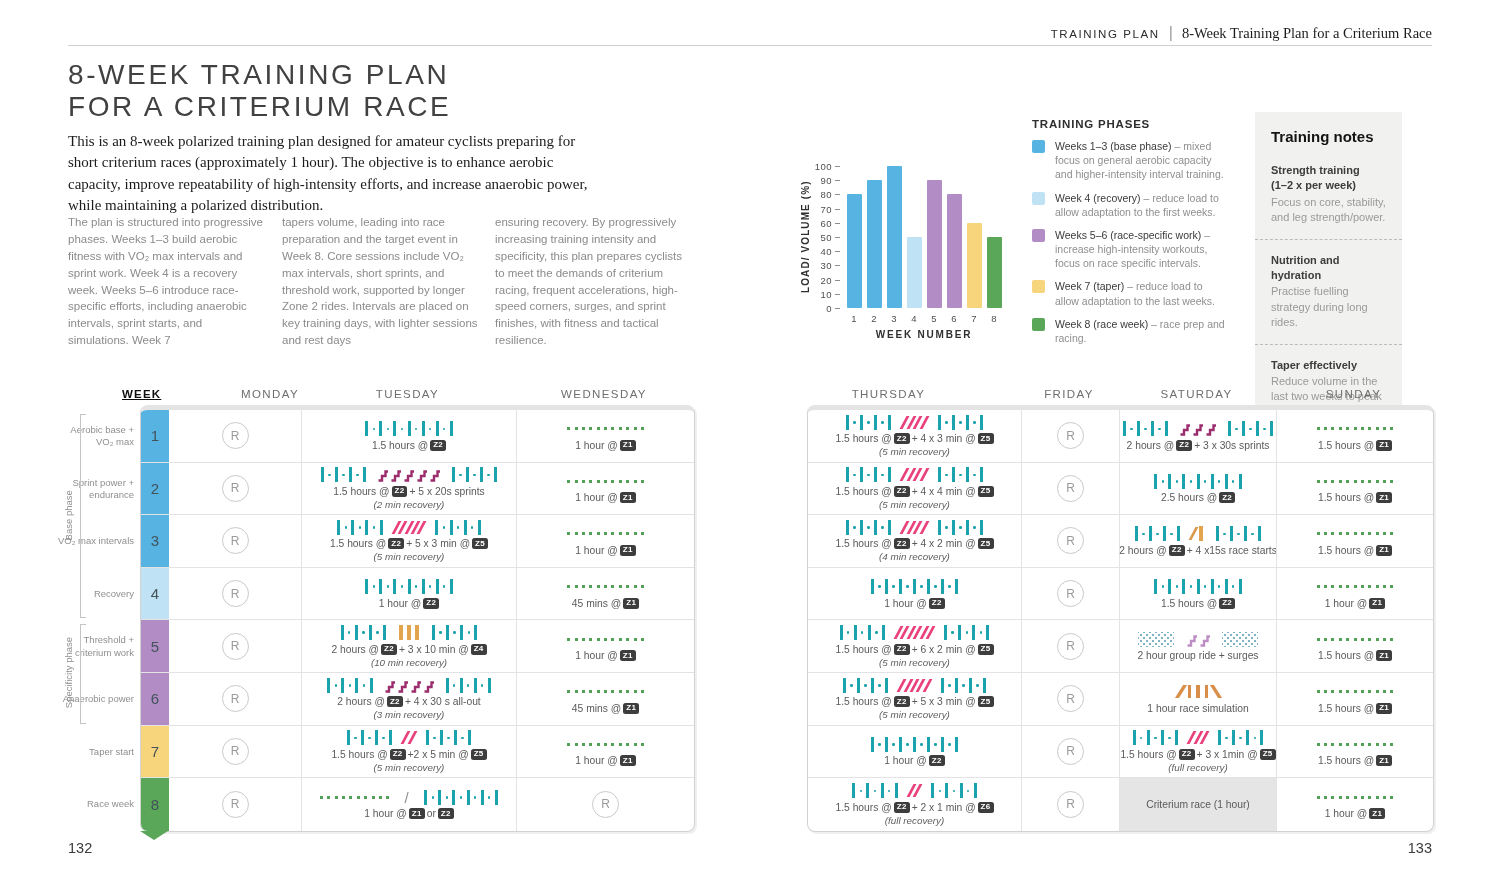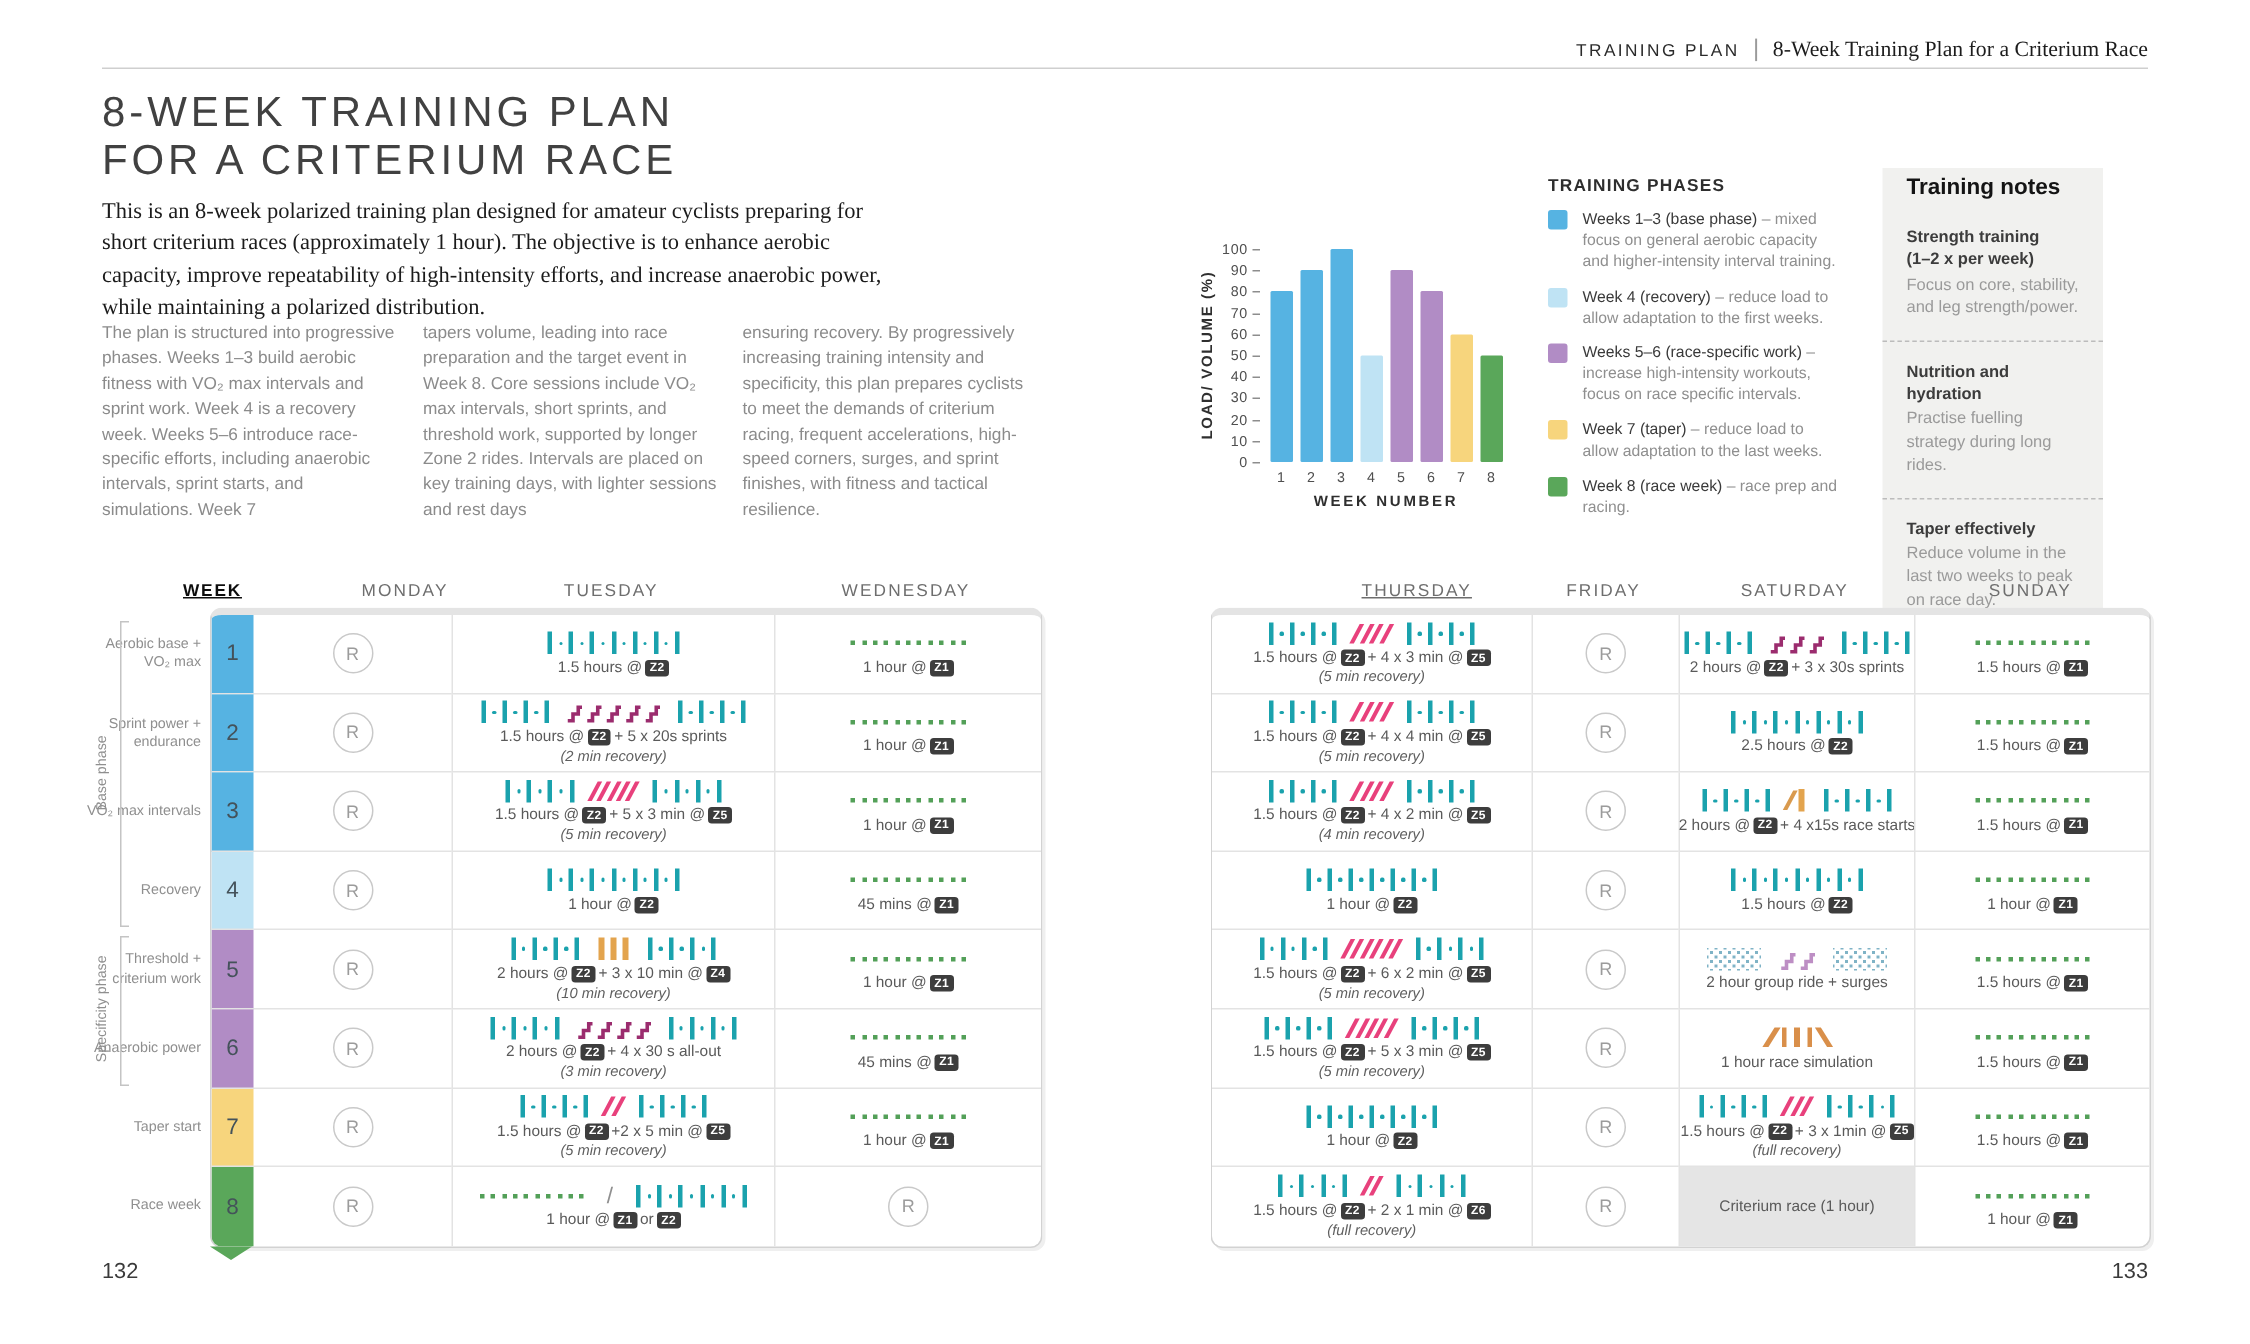--- a/index.html
+++ b/index.html
@@ -39,21 +39,21 @@
 
   
   #legend{top:118px;left:1032px;width:196px;}
   #legend-title{font-size:11.5px;font-weight:600;letter-spacing:0.8px;color:#2e2e2e;margin-bottom:9px;}
   .leg-item{position:relative;padding-left:23px;margin-bottom:9px;font-size:10.5px;line-height:1.35;}
   .leg-swatch{position:absolute;left:0;top:1px;width:13px;height:13px;border-radius:2px;}
   .leg-lead{font-weight:400;color:#3a3a3a;}
   .leg-rest{color:#8f8f8f;}
 
   
-  #notes{top:112px;left:1255px;width:147px;background:#f1f1ef;padding:4px 16px 14px 16px;box-sizing:border-box;}
+  #notes{top:112px;left:1255px;width:147px;background:#f1f1ef;padding:16px 16px 14px 16px;box-sizing:border-box;}
   #notes-title{font-size:15px;font-weight:700;color:#141414;margin-bottom:18px;}
   .note-head{font-size:11px;font-weight:700;color:#3c3c3c;line-height:1.4;}
   .note-body{font-size:11px;color:#9a9a9a;line-height:1.4;margin-top:1px;}
   .note-sep{border-top:1px dashed #bcbcbc;margin:13px -16px 13px -16px;}
 
   
   .day-hdr{position:absolute;top:388px;text-align:center;font-size:11.5px;letter-spacing:1.4px;color:#6e6e6e;}
   #week-hdr{position:absolute;top:388px;left:122px;width:64px;text-align:left;
     font-size:11.5px;letter-spacing:1.2px;color:#0d0d0d;font-weight:700;text-decoration:underline;}
 
@@ -208,21 +208,21 @@
           <div class="note-body">Reduce volume in the last two weeks to peak on race day.</div>
         </div>
       </div>
   </div>
 
   <div id="week-hdr">WEEK</div>
   <div id="day-headers">
       <div class="day-hdr" style="left: 168px; width: 132px; padding-left: 36px;">MONDAY</div>
       <div class="day-hdr" style="left: 300px; width: 215px;">TUESDAY</div>
       <div class="day-hdr" style="left: 515px; width: 178px;">WEDNESDAY</div>
-      <div class="day-hdr" style="left: 838px; width: 213px; text-decoration: underline;">THURSDAY</div>
+      <div class="day-hdr" style="left: 782px; width: 213px;">THURSDAY</div>
       <div class="day-hdr" style="left: 1020px; width: 98px;">FRIDAY</div>
       <div class="day-hdr" style="left: 1118px; width: 157px;">SATURDAY</div>
       <div class="day-hdr" style="left: 1275px; width: 157px;">SUNDAY</div>
     </div>
 
   <div id="row-labels">
       <div class="row-label" style="top: 410px; height: 52.6px;">Aerobic base + VO₂ max</div>
       <div class="row-label" style="top: 462.6px; height: 52.6px;">Sprint power + endurance</div>
       <div class="row-label" style="top: 515.2px; height: 52.6px;">VO₂ max intervals</div>
       <div class="row-label" style="top: 567.8px; height: 52.6px;">Recovery</div>

